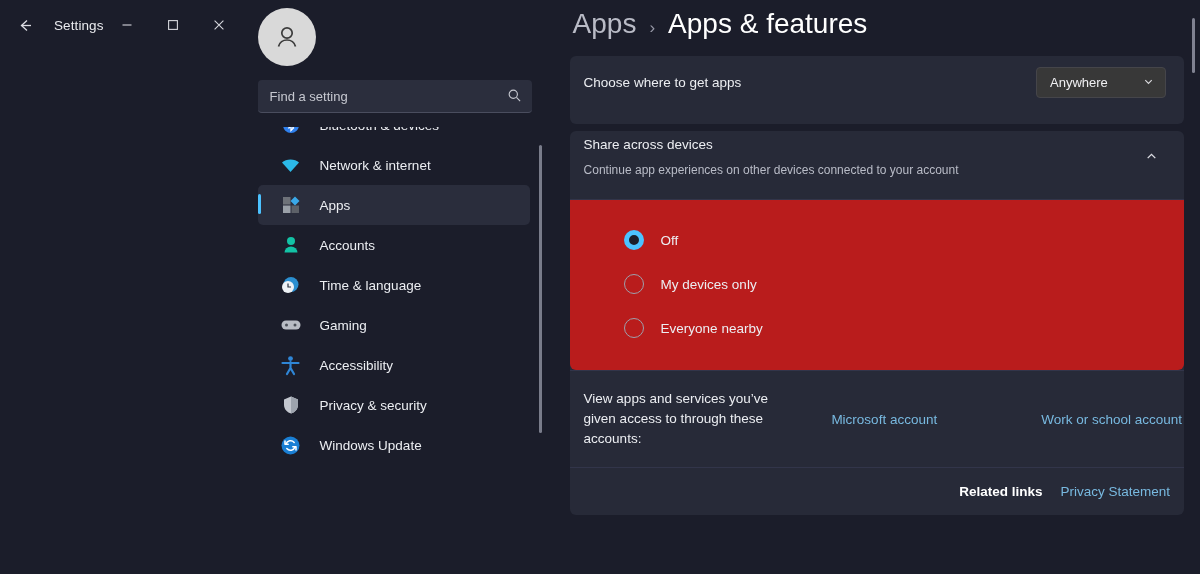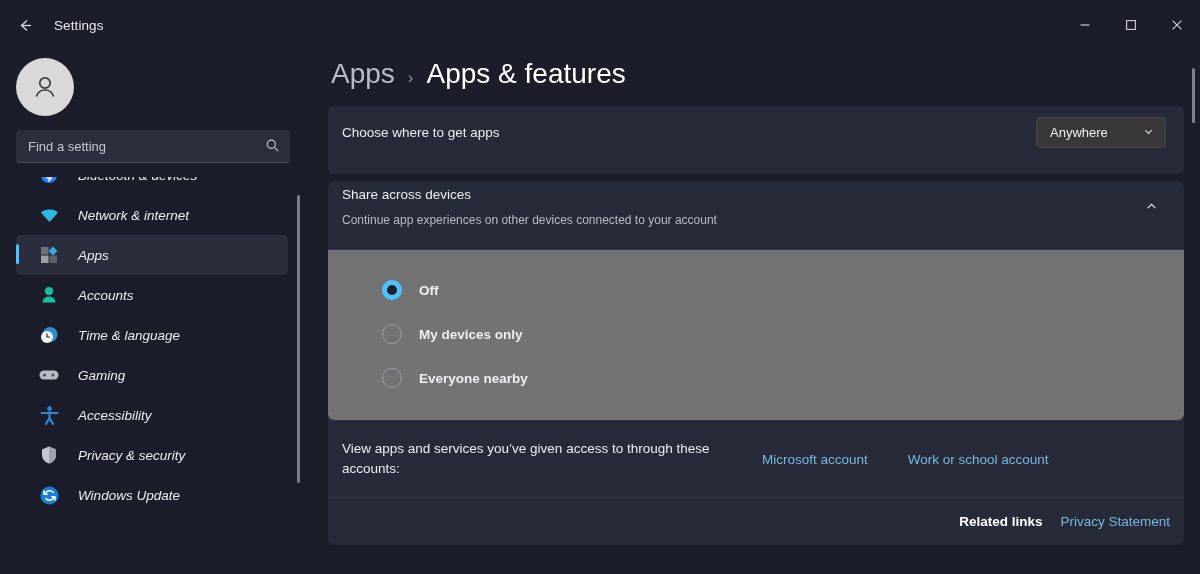--- a/index.html
+++ b/index.html
@@ -8,21 +8,21 @@
     overflow: hidden;
     background: #1f2130;
     font-family: "Liberation Sans", sans-serif;
     color: #ffffff;
   }
   #app {
     position: relative;
     width: 1200px; height: 574px;
     background: #1b1d2a;
     display: flex;
-    flex-direction: column;
+    flex-direction: row;
   }
 
   
   .titlebar {
     height: 50px;
     flex: 0 0 50px;
     display: flex;
     align-items: center;
     background: #1b1d2a;
     position: relative;
@@ -134,21 +134,20 @@
   .nav-ico {
     width: 22px; height: 22px;
     margin-right: 18px;
     display: flex; align-items: center; justify-content: center;
     flex: 0 0 22px;
   }
   .nav-label {
     font-size: 13.5px;
     color: #eceef2;
     white-space: nowrap;
-    font-style: italic;
   }
   .sb-track {
     position: absolute;
     right: 6px; top: 18px;
     width: 3px;
     height: 288px;
     border-radius: 2px;
     background: #9a9cab;
     opacity: .75;
     cursor: pointer;
@@ -214,24 +213,23 @@
   .chev-btn {
     width: 30px; height: 30px;
     display: flex; align-items: center; justify-content: center;
     border-radius: 4px;
     cursor: pointer;
     color: #dcdde3;
     font-size: 11px;
   }
 
   .expanded {
-    background: #737373;
+    background: #b91c1c;
     border-bottom-left-radius: 6px;
     border-bottom-right-radius: 6px;
-    font-weight: bold;
   }
   .radio-group { padding: 18px 0 20px 0; }
   .radio-row {
     display: flex;
     align-items: center;
     height: 44px;
     padding-left: 54px;
     cursor: pointer;
     gap: 17px;
   }
@@ -267,21 +265,21 @@
     max-width: 392px;
   }
   .link {
     color: #78b9e0;
     font-size: 13.5px;
     cursor: pointer;
     white-space: nowrap;
   }
   .acct-links {
     display: flex;
-    gap: 40px;
+    gap: 104px;
     margin-left: 28px;
   }
 
   .related {
     display: flex;
     align-items: center;
     gap: 18px;
     padding: 16px 14px;
     justify-content: flex-end;
   }

